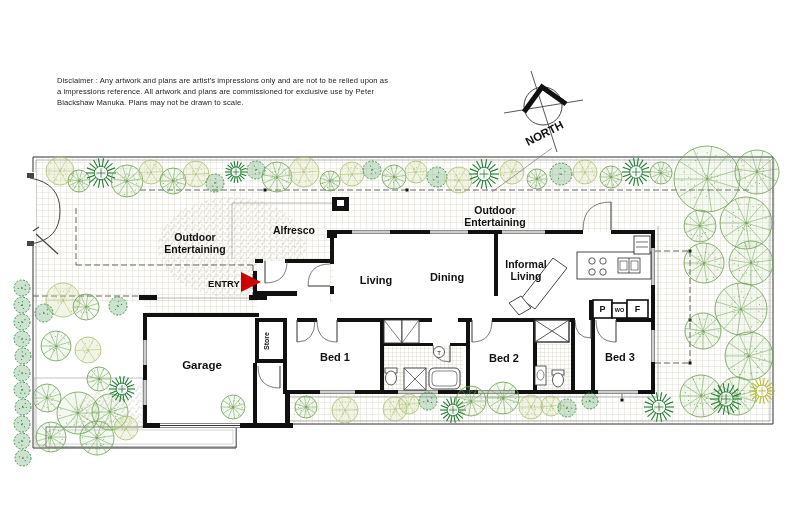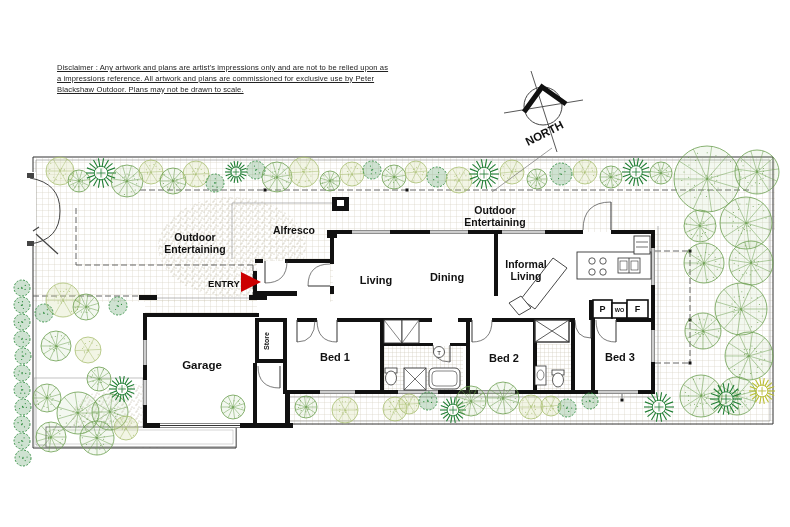--- a/index.html
+++ b/index.html
@@ -1,30 +1,30 @@
 <!DOCTYPE html>
 <html><head>
 <meta charset="utf-8">
 <style>
   html,body{margin:0;padding:0;background:#fff;}
   #stage{position:relative;width:790px;height:527px;background:#fff;overflow:hidden;
          font-family:"Liberation Sans",sans-serif;}
-  #disclaimer{position:absolute;left:57px;top:63px;width:360px;color:#222;
-              font-size:7.6px;line-height:10.8px;letter-spacing:0.1px;text-decoration:underline;}
+  #disclaimer{position:absolute;left:57px;top:76px;width:360px;color:#222;
+              font-size:7.6px;line-height:10.8px;letter-spacing:0.1px;}
   #plan-svg{position:absolute;left:0;top:0;}
   text{font-family:"Liberation Sans",sans-serif;}
 </style>
 </head>
 <body>
 
 <div id="stage">
   <div id="disclaimer">
     <div>Disclaimer : Any artwork and plans are artist's impressions only and are not to be relied upon as</div>
     <div>a impressions reference. All artwork and plans are commissioned for exclusive use by Peter</div>
-    <div>Blackshaw Outdoor. Plans may not be drawn to scale.</div>
+    <div>Blackshaw Manuka. Plans may not be drawn to scale.</div>
   </div>
   <svg id="plan-svg" width="790" height="527" viewBox="0 0 790 527">
       <defs>
         <pattern id="grid" width="6" height="6" patternUnits="userSpaceOnUse">
           <path d="M6 0H0V6" fill="none" stroke="#d6d0c2" stroke-width="0.7"></path>
         </pattern>
         <pattern id="gridfine" width="4" height="4" patternUnits="userSpaceOnUse">
           <path d="M4 0H0V4" fill="none" stroke="#c9c2b2" stroke-width="0.6"></path>
         </pattern>
         <pattern id="stip" width="7" height="7" patternUnits="userSpaceOnUse">

